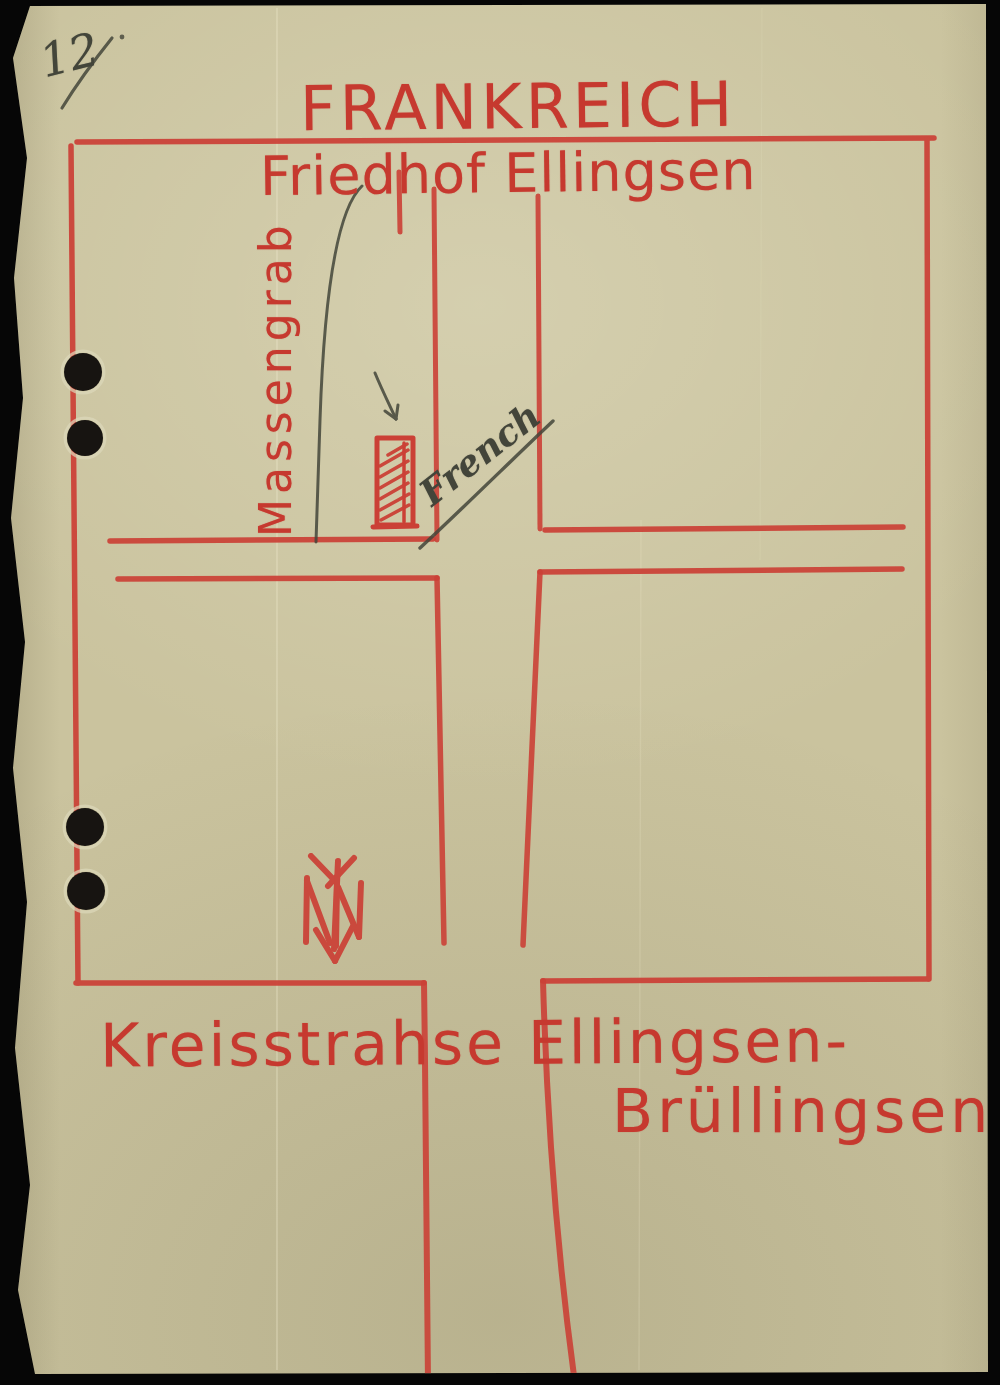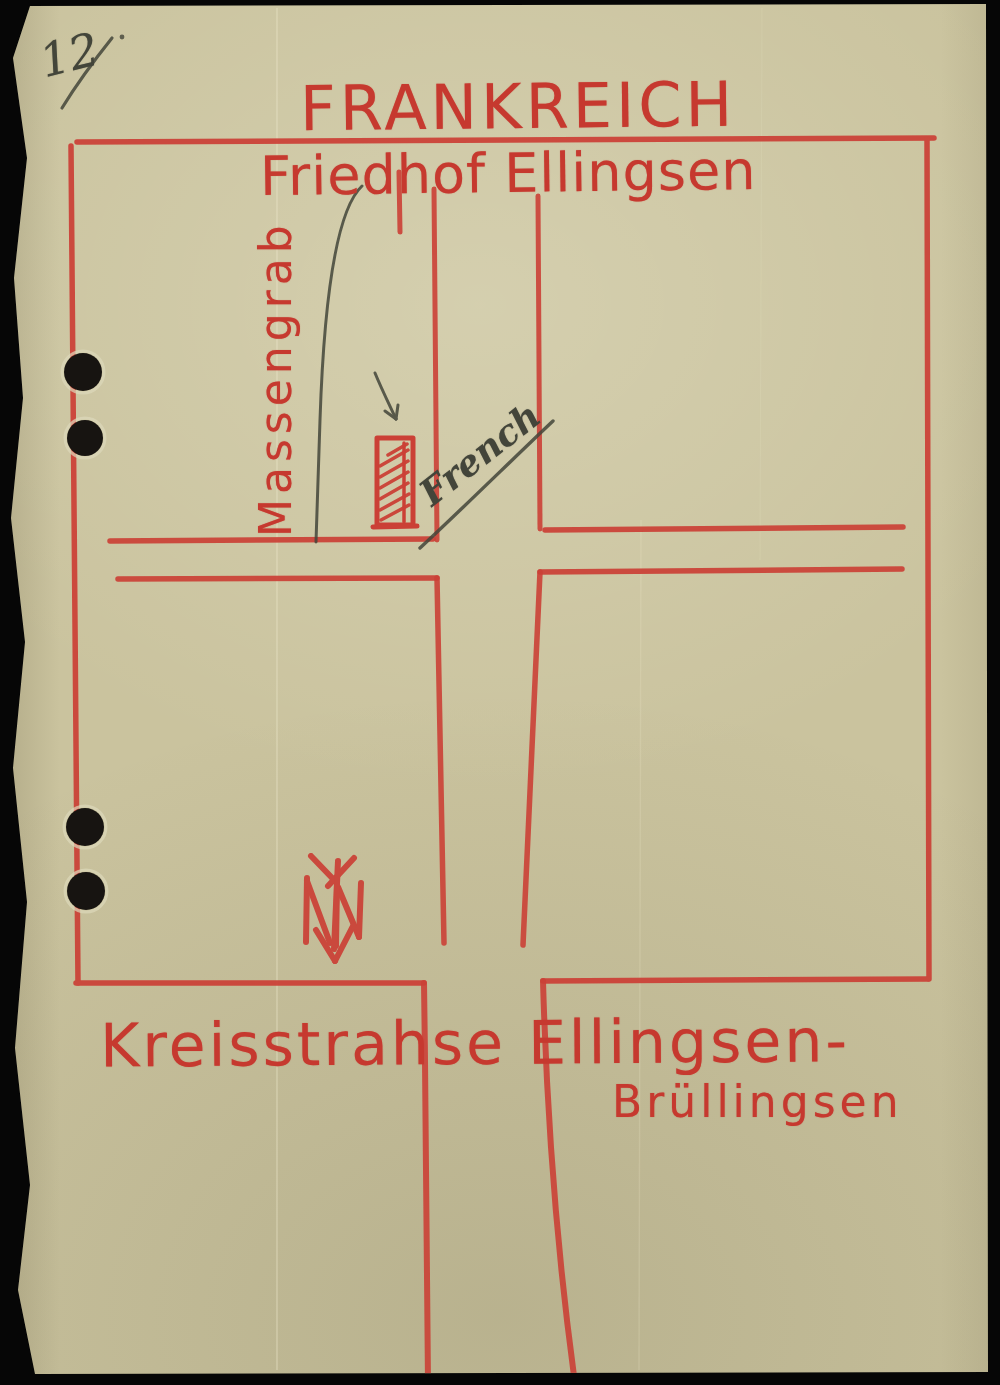--- a/index.html
+++ b/index.html
@@ -42,21 +42,21 @@
   .massengrab{
     left:250px;top:537px;font-size:44px;letter-spacing:5px;
     transform:rotate(-90deg);transform-origin:0 0;
   }
   .french{
     left:424px;top:476px;font-size:36px;
     font-family:"DejaVu Serif",serif;font-style:italic;font-weight:bold;
     transform:rotate(-38deg);transform-origin:0 50%;
   }
   .roadline1{left:100px;top:1008px;font-size:60px;letter-spacing:3px;transform:rotate(-.4deg);}
-  .roadline2{left:612px;top:1076px;font-size:44px;letter-spacing:4px;}
+  .roadline2{left:612px;top:1076px;font-size:60px;letter-spacing:4px;}
   .pagenum{left:40px;top:28px;font-size:46px;font-family:"DejaVu Serif",serif;font-style:italic;transform:rotate(-14deg);}
 </style>
 </head>
 <body>
 
 <div class="paper">
 
   <svg class="drawing" width="1000" height="1385" viewBox="0 0 1000 1385">
 
     <g>

